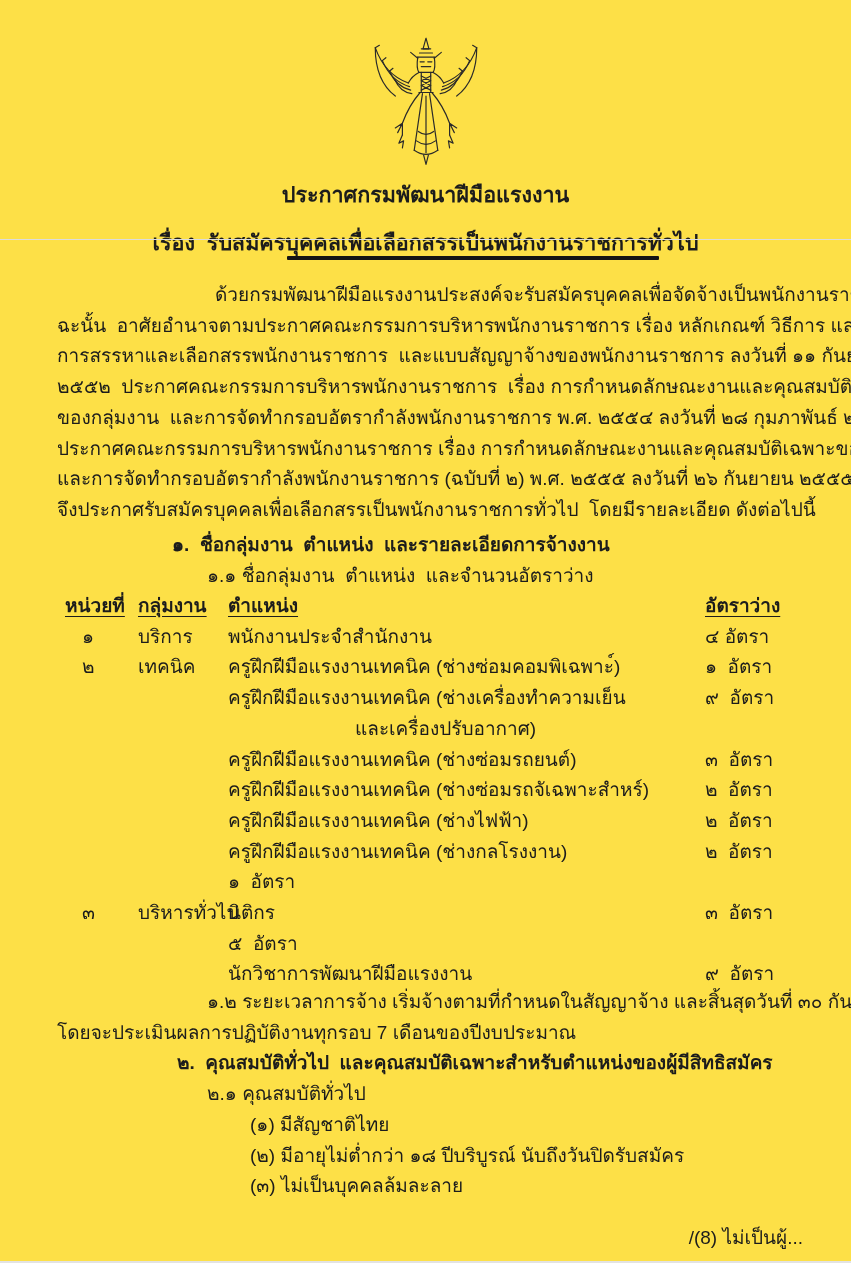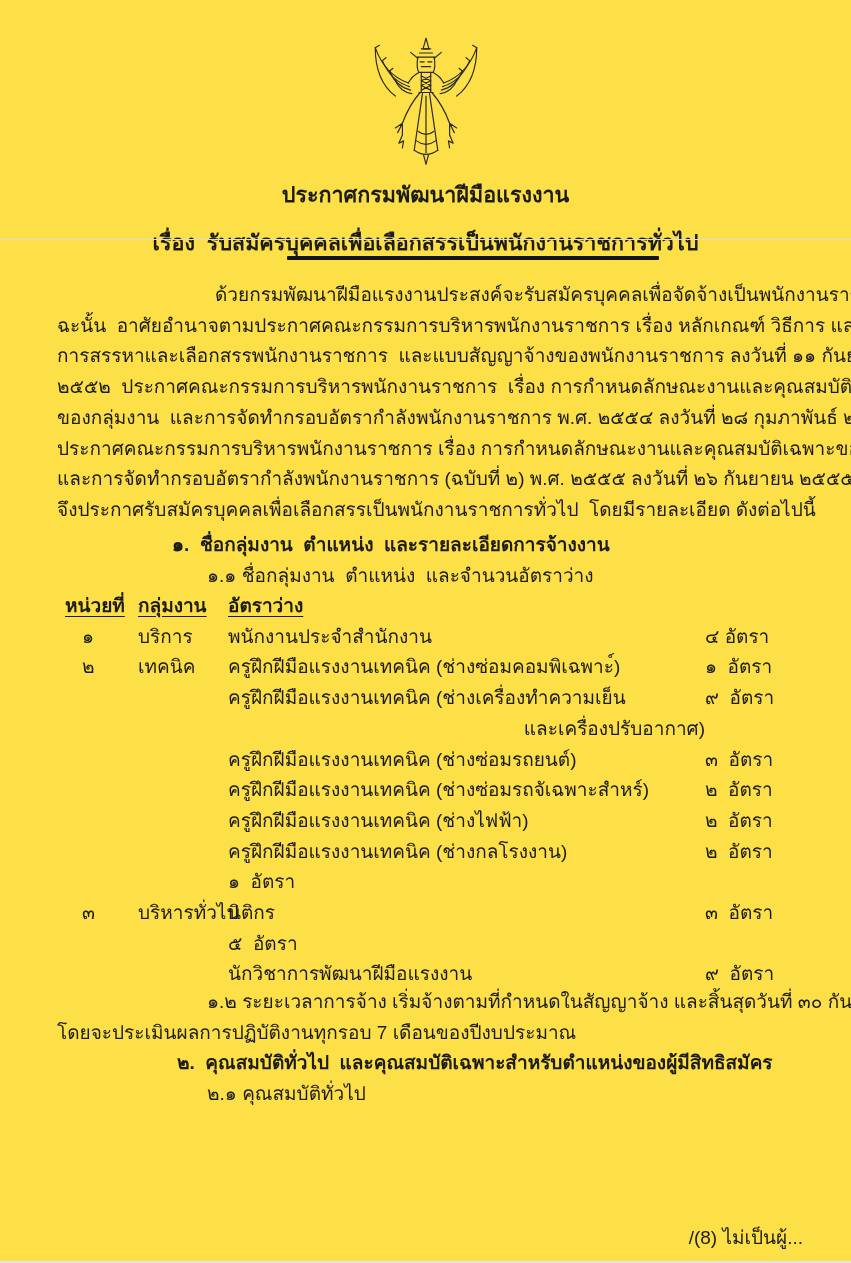--- a/index.html
+++ b/index.html
@@ -32,21 +32,21 @@
   #intro{top:280px;}
   #intro .line.indent{padding-left:158px;}
 
   #s1-heading{top:530px;padding-left:115px;}
   #s1-sub{top:561px;padding-left:150px;}
 
   #vacancy-table{top:591px;}
   .trow{display:grid;grid-template-columns:81px 90px 477px auto;}
   .trow .unit{padding-left:8px;}
   .trow.data .unit{padding-left:25px;}
-  .trow .pos.cont{padding-left:127px;text-align:right;}
+  .trow .pos.cont{padding-left:127px;}
   .thead span{font-weight:700;text-decoration:underline;text-underline-offset:4px;}
 
   #s12-line1{top:987px;padding-left:150px;}
   #s12-line2{top:1018px;}
   #s2-heading{top:1048px;padding-left:120px;}
   #s2-sub{top:1079px;padding-left:150px;}
   #quals{top:1110px;}
   #quals .line{padding-left:193px;}
 
   #footer-cont{top:1222px;right:48px;text-align:right;}
@@ -115,20 +115,21 @@
     <div class="line txt">จึงประกาศรับสมัครบุคคลเพื่อเลือกสรรเป็นพนักงานราชการทั่วไป  โดยมีรายละเอียด ดังต่อไปนี้</div>
   </div>
 
   <div id="s1-heading" class="abs blk bold txt">๑.  ชื่อกลุ่มงาน  ตำแหน่ง  และรายละเอียดการจ้างงาน</div>
   <div id="s1-sub" class="abs blk txt">๑.๑ ชื่อกลุ่มงาน  ตำแหน่ง  และจำนวนอัตราว่าง</div>
 
   <div id="vacancy-table" class="abs blk">
     <div class="trow thead">
       <div class="unit txt"><span>หน่วยที่</span></div>
       <div class="grp txt"><span>กลุ่มงาน</span></div>
+      <div class="pos txt"><span>ตำแหน่ง</span></div>
       <div class="vac txt"><span>อัตราว่าง</span></div>
     </div>
     <div class="trow data">
       <div class="unit txt">๑</div>
       <div class="grp txt">บริการ</div>
       <div class="pos txt">พนักงานประจำสำนักงาน</div>
       <div class="vac txt">๔ อัตรา</div>
     </div>
     <div class="trow data">
       <div class="unit txt">๒</div>
@@ -195,16 +196,21 @@
       <div class="vac txt">๙  อัตรา</div>
     </div>
   </div>
 
   <div id="s12-line1" class="abs blk txt">๑.๒ ระยะเวลาการจ้าง เริ่มจ้างตามที่กำหนดในสัญญาจ้าง และสิ้นสุดวันที่ ๓๐ กันยายน ๒๕๖๓</div>
   <div id="s12-line2" class="abs blk txt">โดยจะประเมินผลการปฏิบัติงานทุกรอบ 7 เดือนของปีงบประมาณ</div>
 
   <div id="s2-heading" class="abs blk bold txt">๒.  คุณสมบัติทั่วไป  และคุณสมบัติเฉพาะสำหรับตำแหน่งของผู้มีสิทธิสมัคร</div>
   <div id="s2-sub" class="abs blk txt">๒.๑ คุณสมบัติทั่วไป</div>
 
+  <div id="quals" class="abs blk">
+    <div class="line txt">(๑) มีสัญชาติไทย</div>
+    <div class="line txt">(๒) มีอายุไม่ต่ำกว่า ๑๘ ปีบริบูรณ์ นับถึงวันปิดรับสมัคร</div>
+    <div class="line txt">(๓) ไม่เป็นบุคคลล้มละลาย</div>
+  </div>
 
   <div id="footer-cont" class="abs txt">/(8) ไม่เป็นผู้...</div>
 
 </div>
 
 </body></html>

